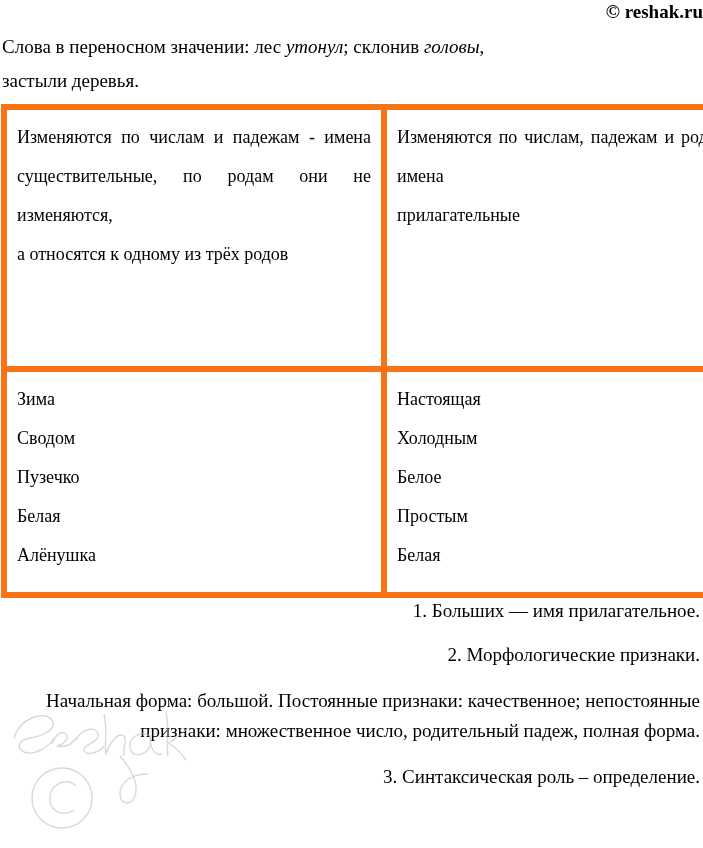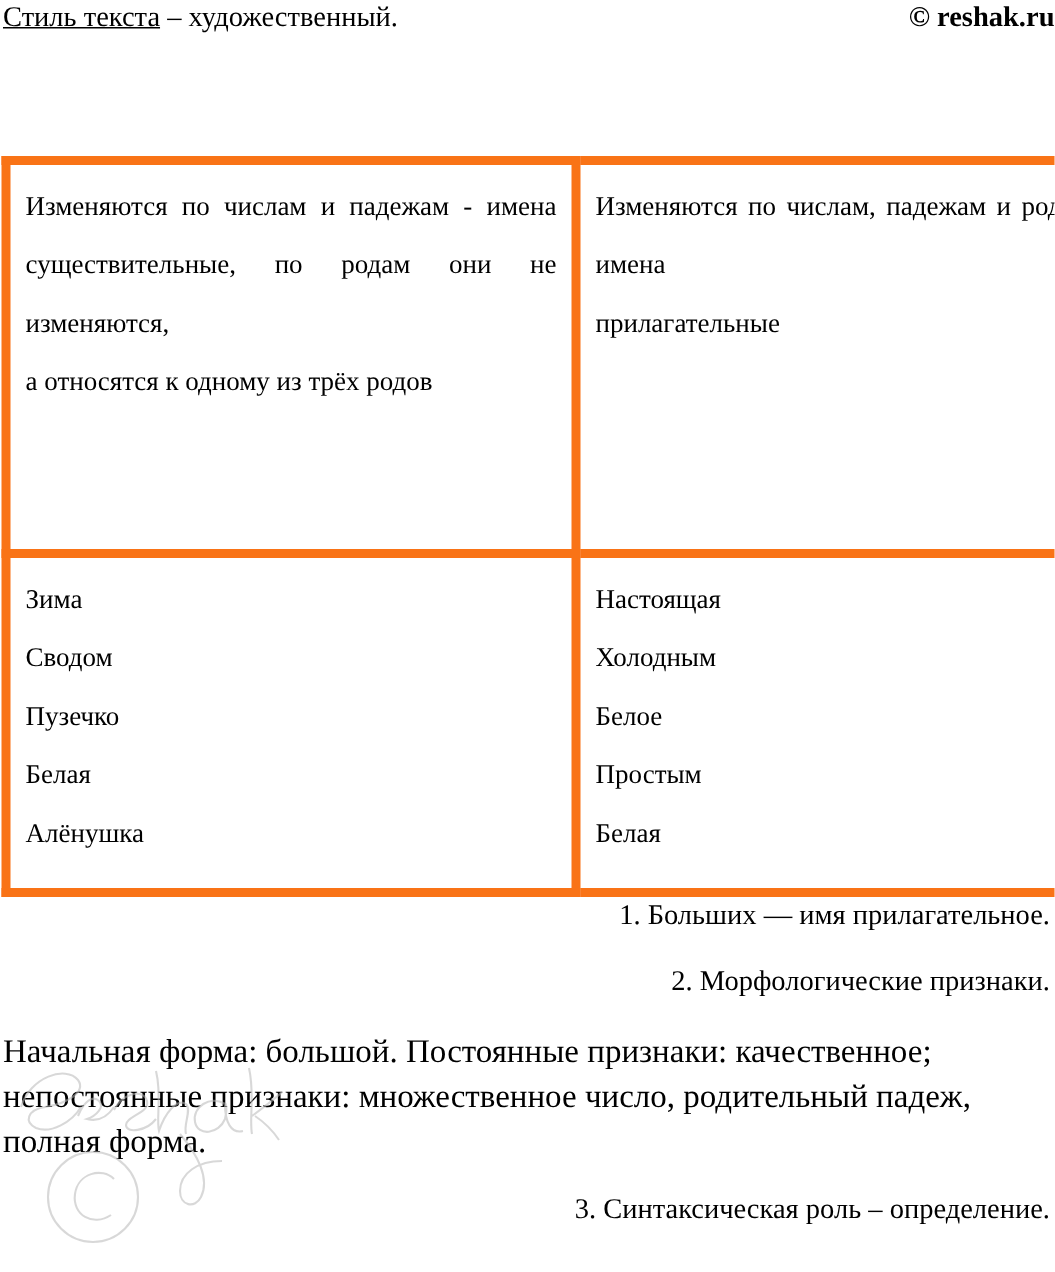--- a/index.html
+++ b/index.html
@@ -126,25 +126,26 @@
     margin: 0 0 14px 0;
   }
   .analysis-item {
     font-size: 19px;
     line-height: 26px;
     margin: 0 0 18px 0;
     padding-left: 8px;
     text-align: right;
   }
   .analysis-block {
-    font-size: 22px;
+    font-size: 19px;
     line-height: 30px;
     margin: 0 0 18px 0;
     padding-left: 0px;
     width: 698px;
+    text-align: right;
   }
   .analysis-item.last { margin-bottom: 0; }
 </style>
 </head>
 <body>
 
 <div class="page">
 
   <div class="watermark">
     <svg width="200" height="140" viewBox="0 0 200 140" xmlns="http://www.w3.org/2000/svg">
@@ -159,26 +160,27 @@
 
         <path d="M120 62 C 132 76, 140 92, 134 104 C 130 112, 120 110, 120 100 C 120 88, 132 80, 148 80"></path>
 
         <circle cx="62" cy="104" r="30"></circle>
         <path d="M76 92 C 68 84, 52 88, 50 102 C 48 116, 62 124, 74 116"></path>
       </g>
     </svg>
   </div>
 
   <div class="header-row">
-    <div class="line-style">
-      <span class="u">Стиль текста</span><span> – художественный.</span>
-    </div>
     <div class="copyright">© reshak.ru</div>
   </div>
 
+  <div class="para-justify l2">
+    <span>Слова в переносном значении: лес </span><em>утонул</em><span>; склонив </span><em>головы</em><span>,</span>
+    <div class="lastline">застыли деревья.</div>
+  </div>
 
   <table class="grammar-table">
     <tbody>
       <tr class="row-defs">
         <td class="col-left">
           <p class="cell-justify">Изменяются по числам и падежам - имена существительные, по родам они не изменяются,</p>
           <p class="cell-justify lastline">а относятся к одному из трёх родов</p>
         </td>
         <td class="col-right">
           <p class="cell-justify">Изменяются по числам, падежам и родам – имена</p>

